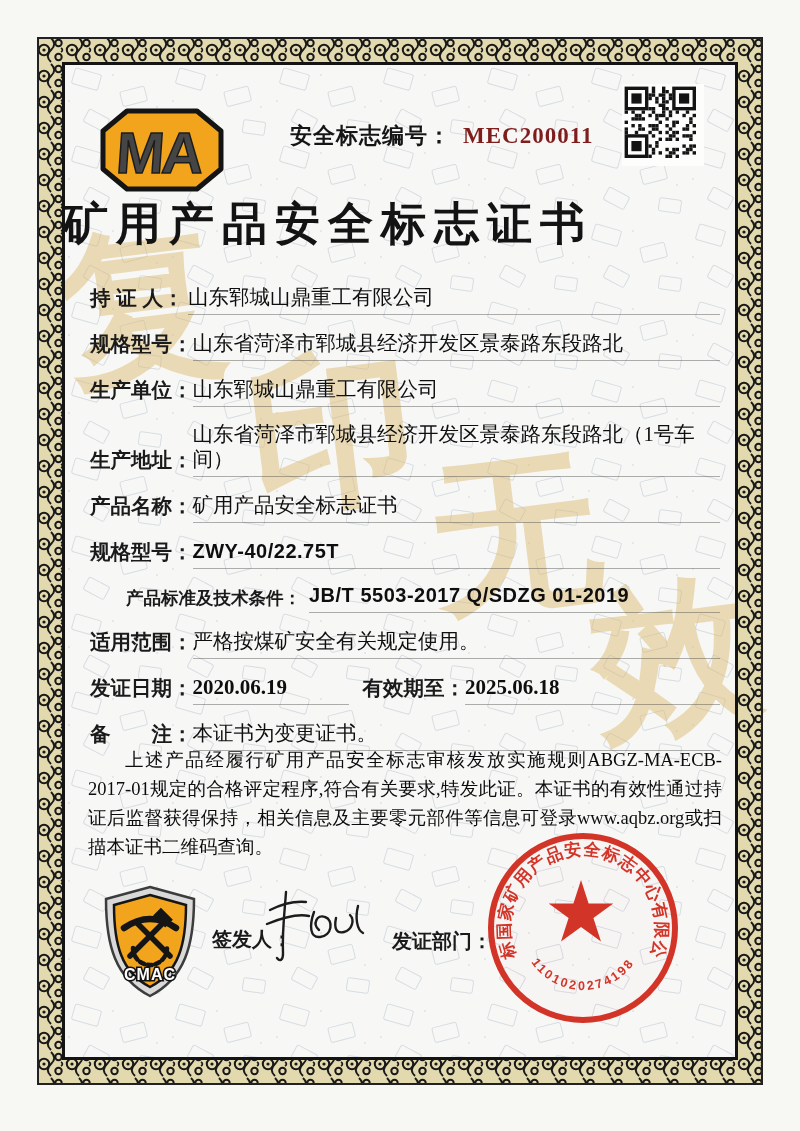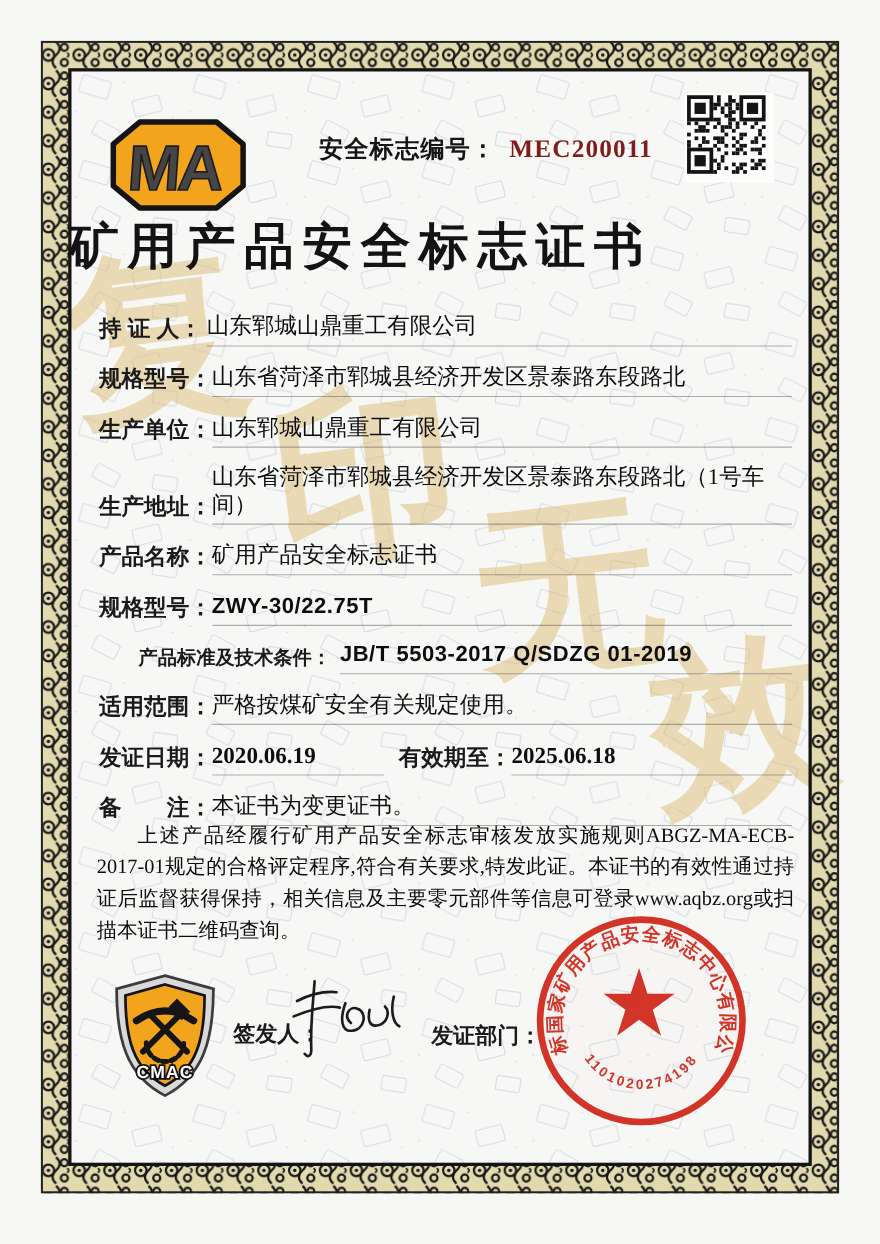--- a/index.html
+++ b/index.html
@@ -241,21 +241,21 @@
       <div class="row">
         <span class="lbl">生产地址：</span>
         <span class="val">山东省菏泽市郓城县经济开发区景泰路东段路北（1号车间）</span>
       </div>
       <div class="row">
         <span class="lbl">产品名称：</span>
         <span class="val">矿用产品安全标志证书</span>
       </div>
       <div class="row">
         <span class="lbl">规格型号：</span>
-        <span class="val code">ZWY-30/22.75T</span>
+        <span class="val code">ZWY-40/22.75T</span>
       </div>
       <div class="row wide">
         <span class="lbl">产品标准及技术条件：</span>
         <span class="val code">JB/T 5503-2017 Q/SDZG 01-2019</span>
       </div>
       <div class="row">
         <span class="lbl">适用范围：</span>
         <span class="val">严格按煤矿安全有关规定使用。</span>
       </div>
       <div class="row">

